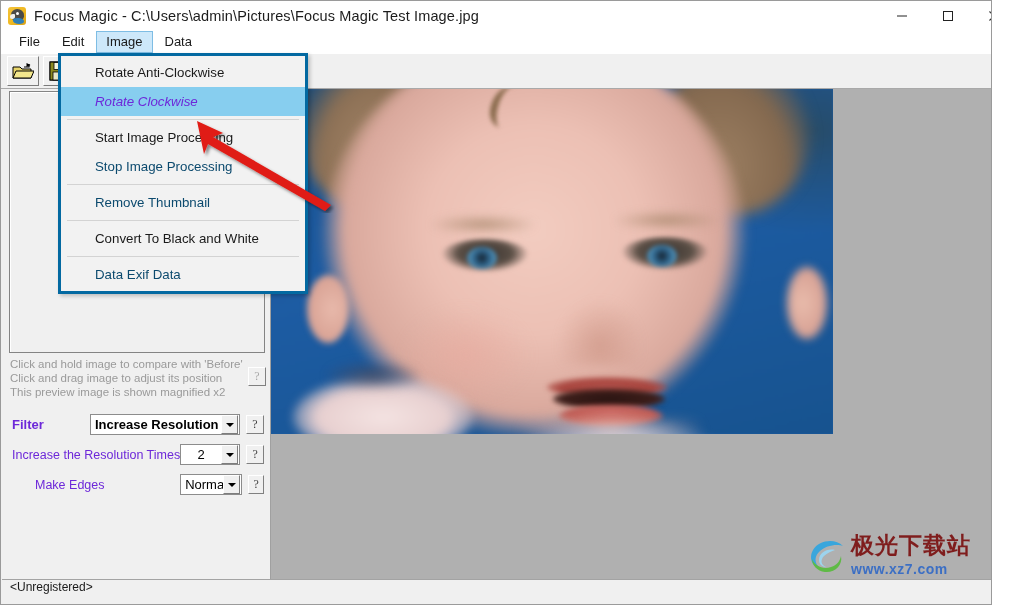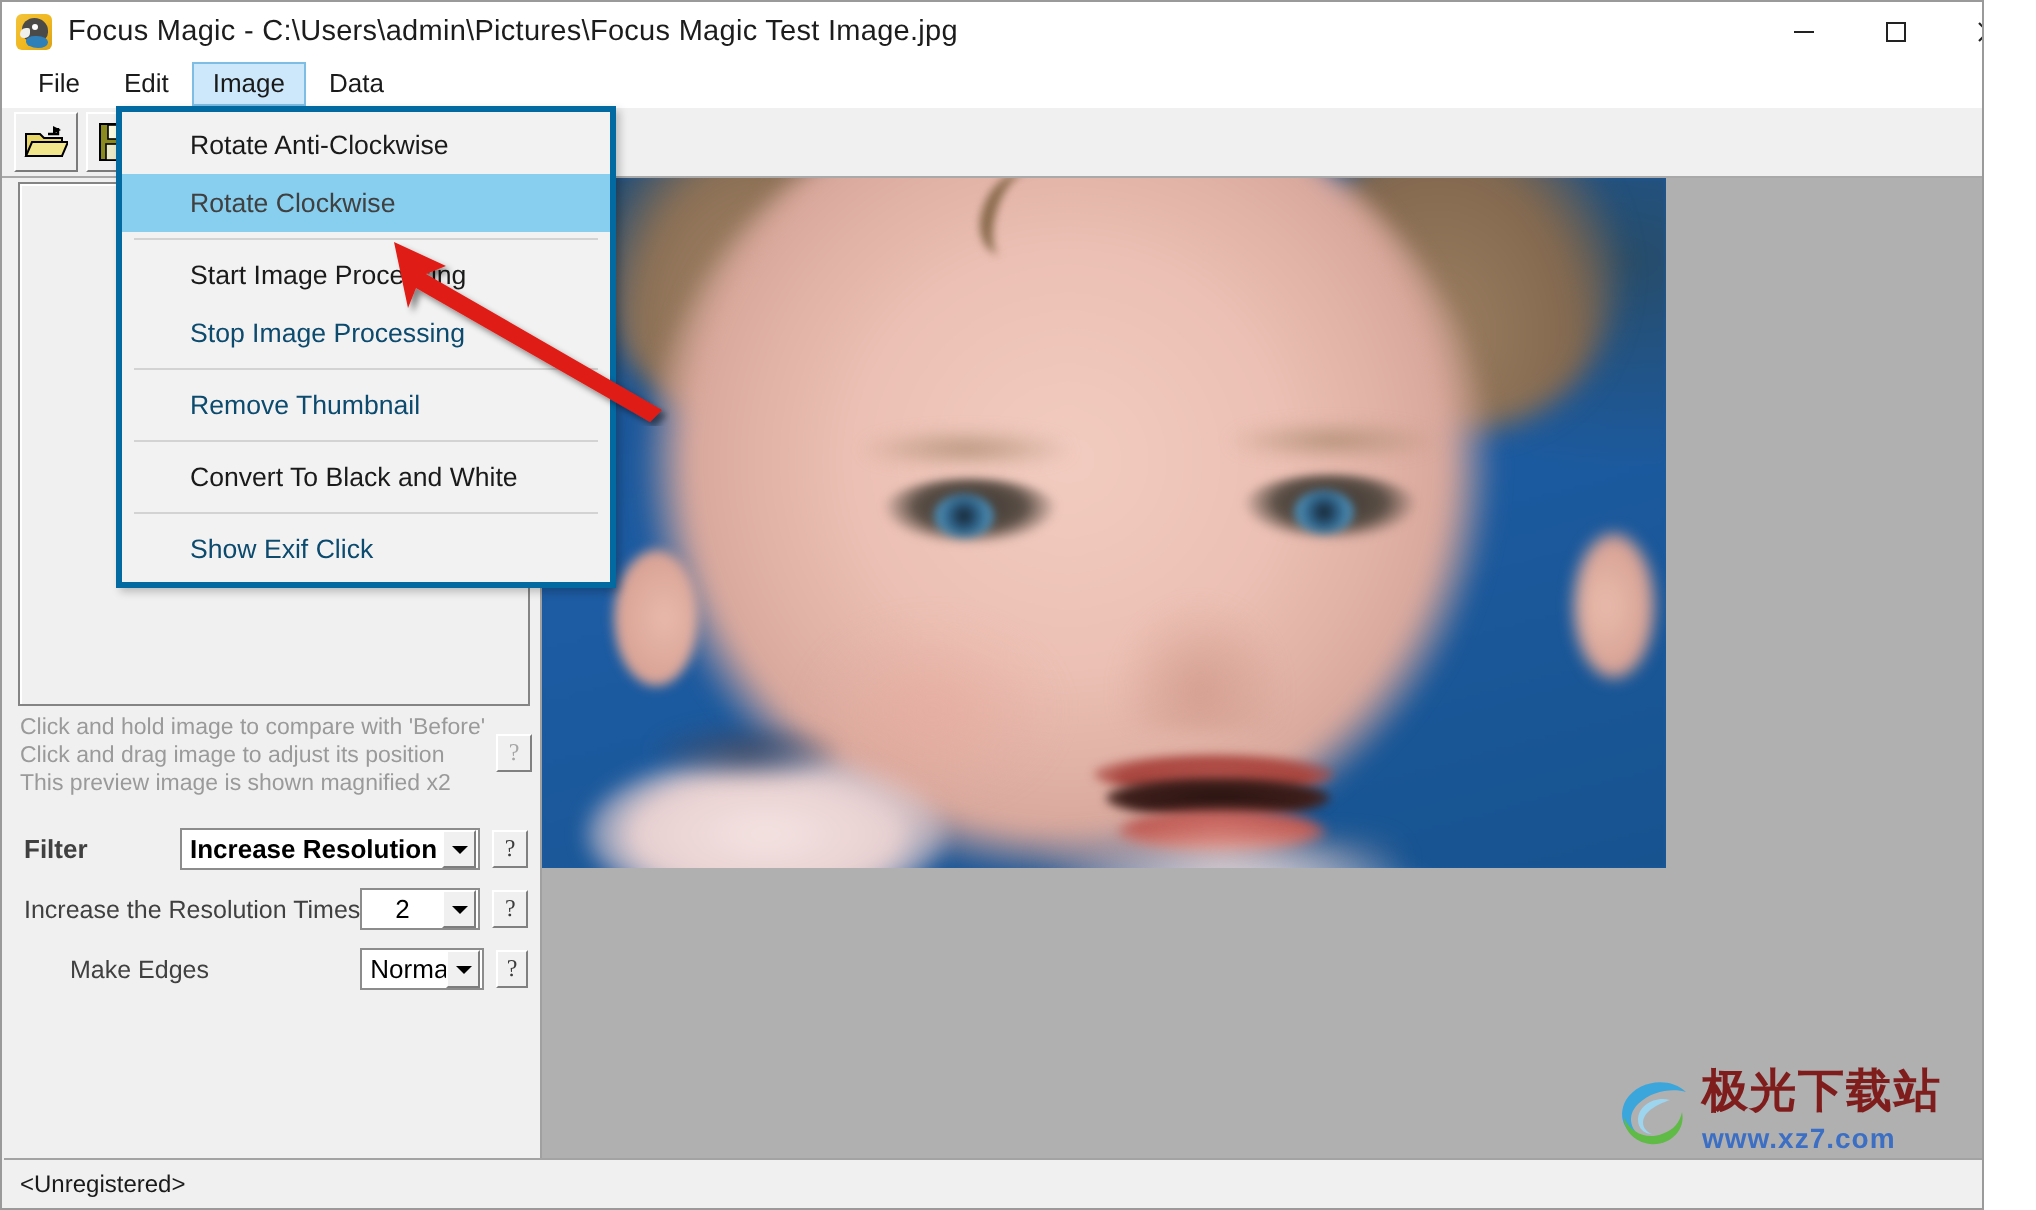--- a/index.html
+++ b/index.html
@@ -163,21 +163,21 @@
   }
   .qbtn.dim { color: #a6a6a6; }
 
   .row {
     position: absolute;
     display: flex; align-items: center;
     left: 10px;
   }
   .row-label {
     font-size: 12.5px;
-    color: #404040;
+    color: #6d28d9;
     white-space: nowrap;
   }
   .row-label.bold { font-weight: bold; font-size: 13px; }
 
   .combo {
     background: #ffffff;
     border: 1px solid #8c8c8c;
     height: 21px;
     display: flex; align-items: center;
     position: relative;
@@ -375,21 +375,22 @@
     height: 29px;
     display: flex; align-items: center;
     padding-left: 34px;
     font-size: 13.3px;
     color: #1a1a1a;
     white-space: nowrap;
   }
   .dd-item.disabled { color: #0c4a6e; }
   .dd-item.selected {
     background: #87ceef;
-    color: #404040;
+    color: #6d28d9;
+    font-style: italic;
   }
   .dd-sep {
     height: 1px;
     background: #d3d3d3;
     margin: 3px 6px 3px 6px;
   }
 
   
   .red-arrow {
     position: absolute;
@@ -398,21 +399,21 @@
     z-index: 60;
     pointer-events: none;
   }
 
   
   .statusbar {
     position: absolute; left: 1px; bottom: 1px;
     width: 1015px; height: 24px;
     background: #f0f0f0;
     border-top: 1px solid #a3a3a3;
-    display: flex; align-items: center;
+    display: flex; align-items: flex-start;
     padding-left: 8px;
   }
   .status-text {
     font-size: 12px;
     color: #1a1a1a;
   }
 
   
   .watermark {
     position: absolute;
@@ -647,21 +648,21 @@
     <div class="dd-item">Rotate Anti-Clockwise</div>
     <div class="dd-item selected">Rotate Clockwise</div>
     <div class="dd-sep"></div>
     <div class="dd-item">Start Image Processing</div>
     <div class="dd-item disabled">Stop Image Processing</div>
     <div class="dd-sep"></div>
     <div class="dd-item disabled">Remove Thumbnail</div>
     <div class="dd-sep"></div>
     <div class="dd-item">Convert To Black and White</div>
     <div class="dd-sep"></div>
-    <div class="dd-item disabled">Show Exif Click</div>
+    <div class="dd-item disabled">Data Exif Data</div>
   </div>
 
   <svg class="red-arrow" viewBox="0 0 146 100">
     <defs>
       <filter id="arrowShadow" x="-30%" y="-30%" width="180%" height="180%">
         <feDropShadow dx="2.5" dy="2.5" stdDeviation="1.6" flood-color="#000" flood-opacity="0.45"></feDropShadow>
       </filter>
     </defs>
     <g filter="url(#arrowShadow)">
       <path d="M8 8 L34 20 L24 24 L142 92 L136 98 L19 31 L15 41 Z" fill="#e01b14"></path>

